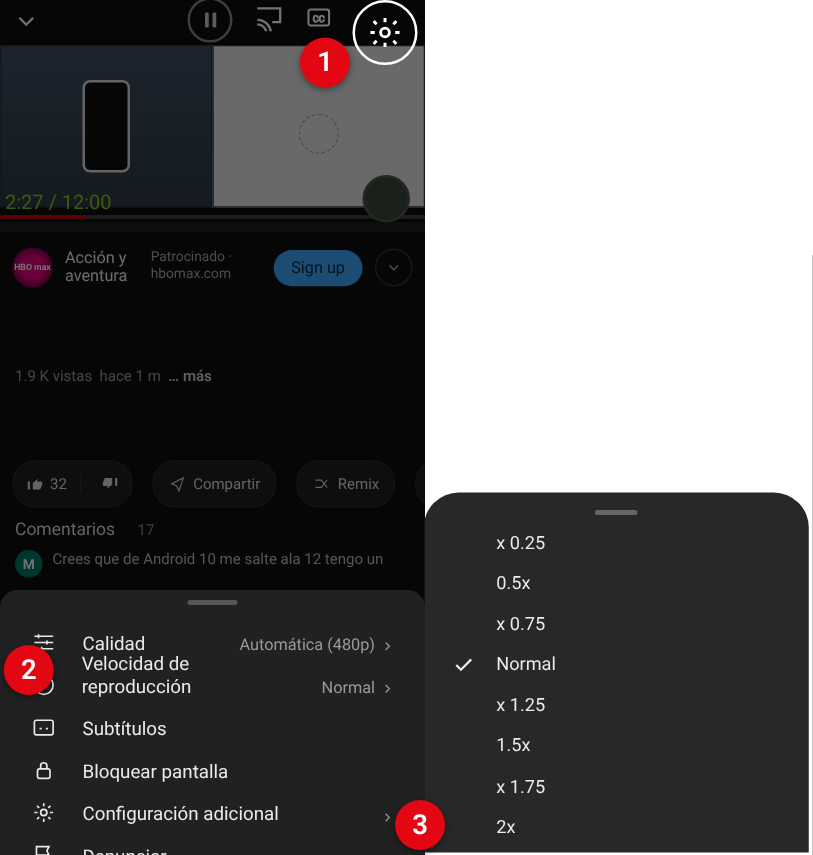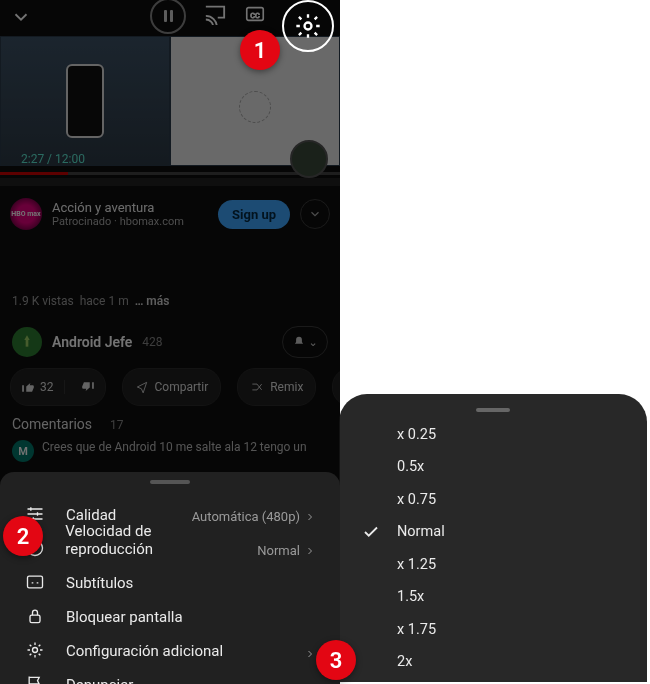--- a/index.html
+++ b/index.html
@@ -14,30 +14,30 @@
   .gear-wrap svg{width:28px;height:28px;stroke:#fff;fill:none;stroke-width:2}
   .pause-ring{width:32px;height:32px;border:2px solid #888;border-radius:50%;display:flex;align-items:center;justify-content:center}
   .pause-ring .bars{display:flex;gap:3px}
   .pause-ring .bars span{width:3px;height:12px;background:#ccc;border-radius:1px}
   .thumb-row{position:absolute;top:36px;left:0;right:0;height:130px;display:flex}
   .thumb{flex:1;background:#4a5a6a;position:relative;border:1px solid #2a3a4a}
   .thumb.a{background:linear-gradient(180deg,#3d5266,#2d3a46)}
   .thumb .dev{position:absolute;left:50%;top:50%;transform:translate(-50%,-50%);width:34px;height:70px;border:2px solid #ddd;border-radius:6px;background:#111}
   .thumb.b{background:#e8e8e8}
   .thumb.b .dots{position:absolute;left:50%;top:55%;transform:translate(-50%,-50%);width:30px;height:30px;border:1px dashed #aaa;border-radius:50%}
-  .time{position:absolute;top:152px;left:21px;font-size:12px;color:#5eead4;z-index:4}
+  .time{position:absolute;top:152px;left:4px;font-size:16px;color:#84cc16;z-index:4}
   .avatar-circle{position:absolute;top:140px;right:12px;width:34px;height:34px;border-radius:50%;background:#3a4a3a;border:2px solid #555;z-index:4}
   .progress{position:absolute;top:172px;left:0;right:0;height:3px;background:#444}
   .progress .fill{height:100%;width:20%;background:#c00}
   .thin-row{position:absolute;top:178px;left:0;right:0;height:8px;background:#222}
   .promo{position:absolute;top:190px;left:0;right:0;height:48px;display:flex;align-items:center;padding:0 10px;gap:10px;background:#0f0f0f;z-index:4}
   .promo .logo{width:32px;height:32px;border-radius:50%;background:radial-gradient(circle,#e6007e 40%,#8a0050 70%);display:flex;align-items:center;justify-content:center;font-size:7px;font-weight:bold;color:#fff}
-  .promo .txt{flex:1;display:flex;flex-direction:column;font-size:11px;color:#aaa}
+  .promo .txt{flex:1;display:flex;font-size:11px;color:#aaa}
   .promo .txt .t{color:#eee;font-size:13px}
-  .signup{background:#3ea6ff;color:#062a43;font-weight:700;font-size:13px;padding:7px 14px;border-radius:18px}
+  .signup{background:#3ea6ff;color:#062a43;font-weight:400;font-size:13px;padding:7px 14px;border-radius:18px}
   .chev-down{width:28px;height:28px;border:1px solid #3a3a3a;border-radius:50%;display:flex;align-items:center;justify-content:center}
   .chev-down svg{width:14px;height:14px;stroke:#aaa;fill:none;stroke-width:2}
   .title{position:absolute;top:244px;left:12px;right:12px;font-size:17px;font-weight:700;line-height:1.25;z-index:4}
   .stats{position:absolute;top:294px;left:12px;font-size:12px;color:#9a9a9a;z-index:4}
   .stats .more{color:#d0d0d0;font-weight:600}
   .channel{position:absolute;top:320px;left:0;right:0;height:44px;display:flex;align-items:center;gap:10px;padding:0 12px;z-index:4}
   .channel .av{width:30px;height:30px;border-radius:50%;background:#2e7d32;display:flex;align-items:center;justify-content:center}
   .channel .av svg{width:16px;height:16px;fill:#9ccc65}
   .channel .nm{font-size:14px;font-weight:600}
   .channel .subs{font-size:12px;color:#888}
@@ -139,36 +139,20 @@
           <svg viewBox="0 0 24 24">
             <path d="M6 9l6 6 6-6"></path>
           </svg>
         </div>
     </div>
 
     <div class="stats">
       <span>1.9 K vistas</span>&nbsp;&nbsp;<span>hace 1 m</span>&nbsp;&nbsp;<span class="more">… más</span>
     </div>
 
-    <div class="channel">
-      <div class="av">
-          <svg viewBox="0 0 24 24">
-            <path d="M12 2l4 7H8z"></path>
-            <rect x="10" y="9" width="4" height="10"></rect>
-          </svg>
-        </div>
-      <span class="nm">Android Jefe</span>
-      <span class="subs">428</span>
-      <div class="bell">
-        <svg viewBox="0 0 24 24">
-            <path d="M12 3a5 5 0 015 5v4l2 3H5l2-3V8a5 5 0 015-5z"></path>
-          </svg>
-          <span>⌄</span>
-      </div>
-    </div>
 
     <div class="actions">
       <div class="chip pair">
         <div class="half l">
             <svg viewBox="0 0 24 24">
               <path d="M2 20h3V9H2zM22 11a2 2 0 00-2-2h-5l1-4-7 6v9h10l3-7z" fill="#ddd" stroke="none"></path>
             </svg>
             <span>32</span>
           </div>
         <div class="half">

